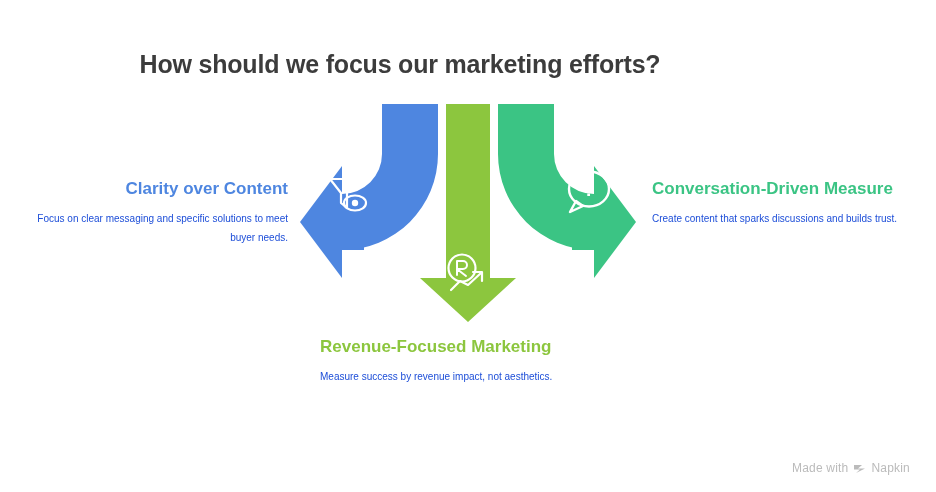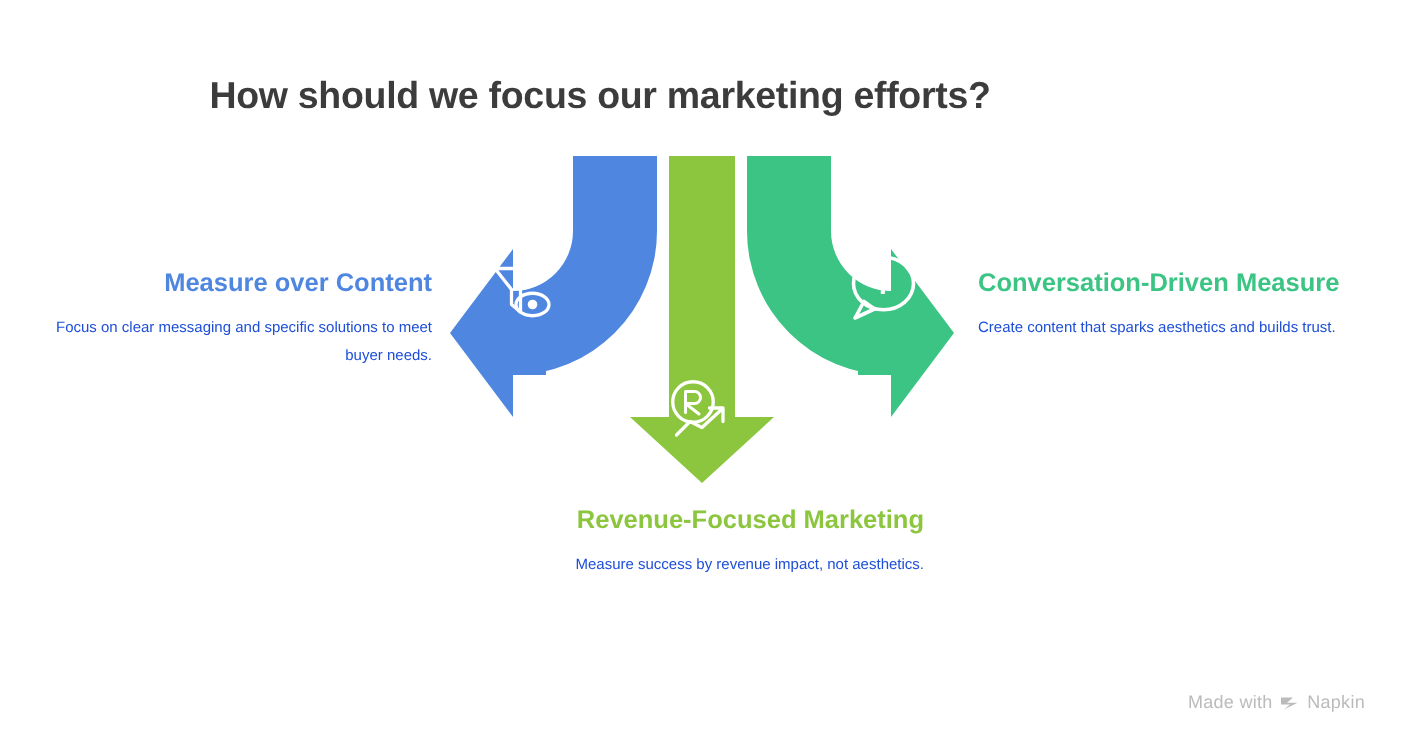--- a/index.html
+++ b/index.html
@@ -73,21 +73,21 @@
     width: 252px;
     text-align: left;
   }
   #branch-right .branch-heading { color: #3BC484; }
 
   #branch-bottom {
     position: absolute;
     left: 320px;
     top: 336px;
     width: 296px;
-    text-align: right;
+    text-align: left;
   }
   #branch-bottom .branch-heading { color: #8CC63E; }
 
   
   #watermark {
     position: absolute;
     right: 26px;
     bottom: 17px;
     display: flex;
     align-items: center;
@@ -178,27 +178,27 @@
       <g fill="none" stroke="#FFFFFF" stroke-width="2.2" stroke-linecap="round" stroke-linejoin="round">
         <circle cx="462" cy="268" r="13.5"></circle>
         <path d="M 457 275 L 457 261 L 463 261 A 4 4 0 0 1 463 269 L 457 269 L 466 276" stroke-width="2"></path>
         <path d="M 451 290 L 460 281 L 468 285 L 481 273"></path>
         <path d="M 473 272 L 482 272 L 482 281"></path>
       </g>
     </g>
   </svg>
 
   <div id="branch-left">
-    <p class="branch-heading">Measure over Content</p>
+    <p class="branch-heading">Clarity over Content</p>
     <p class="branch-body">Focus on clear messaging and specific solutions to meet buyer needs.</p>
   </div>
 
   <div id="branch-right">
     <p class="branch-heading">Conversation-Driven Measure</p>
-    <p class="branch-body">Create content that sparks aesthetics and builds trust.</p>
+    <p class="branch-body">Create content that sparks discussions and builds trust.</p>
   </div>
 
   <div id="branch-bottom">
     <p class="branch-heading">Revenue-Focused Marketing</p>
     <p class="branch-body">Measure success by revenue impact, not aesthetics.</p>
   </div>
 
   <div id="watermark">
     <span>Made with</span>
     <span class="wm-mark">

